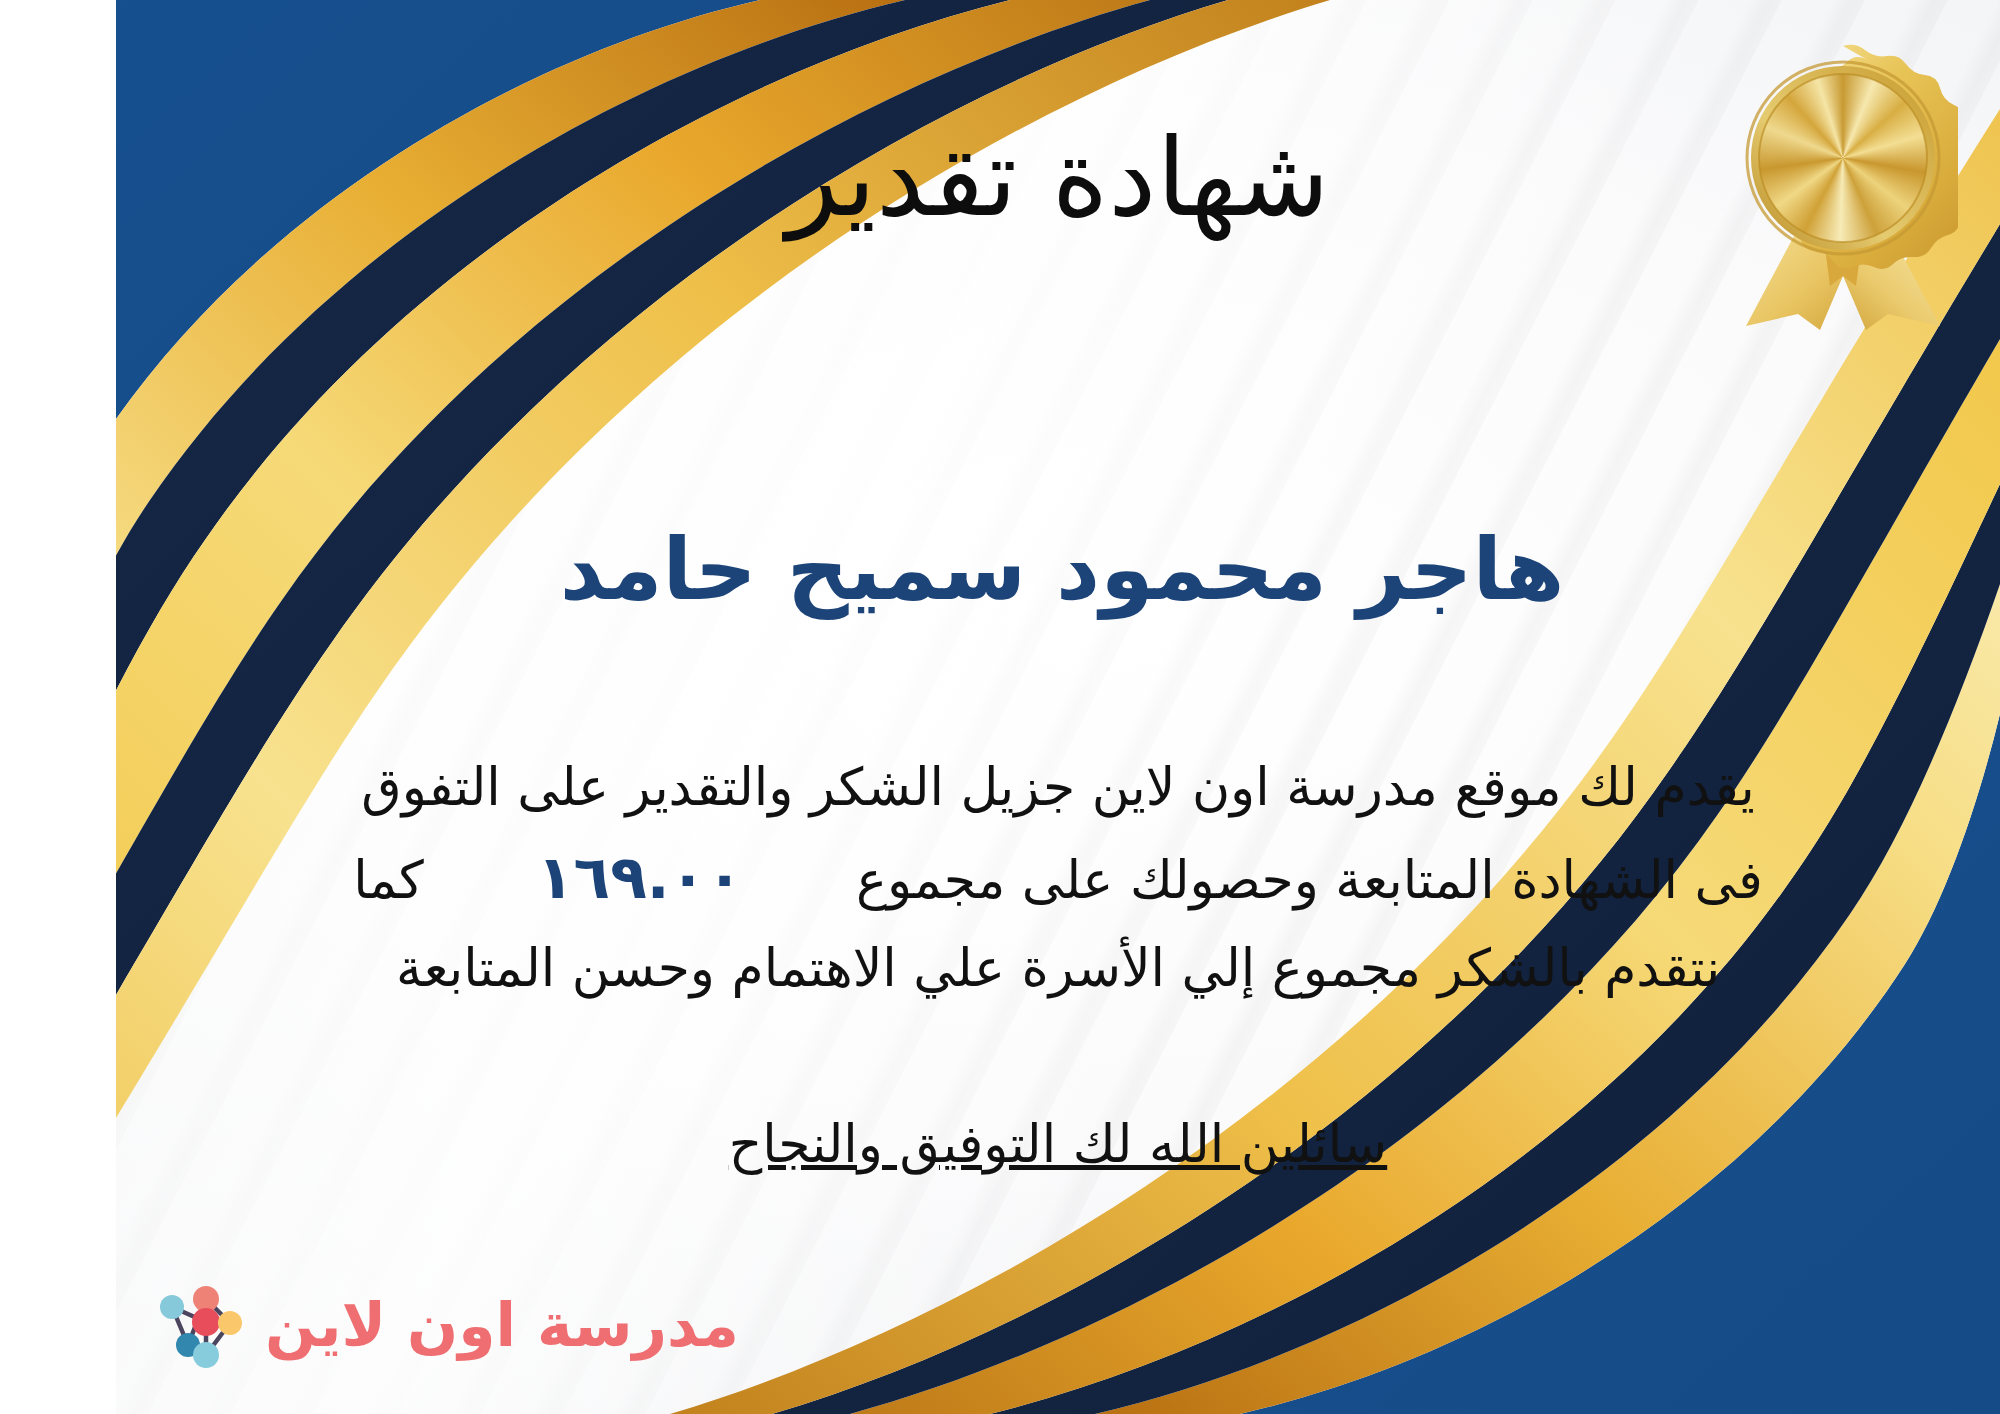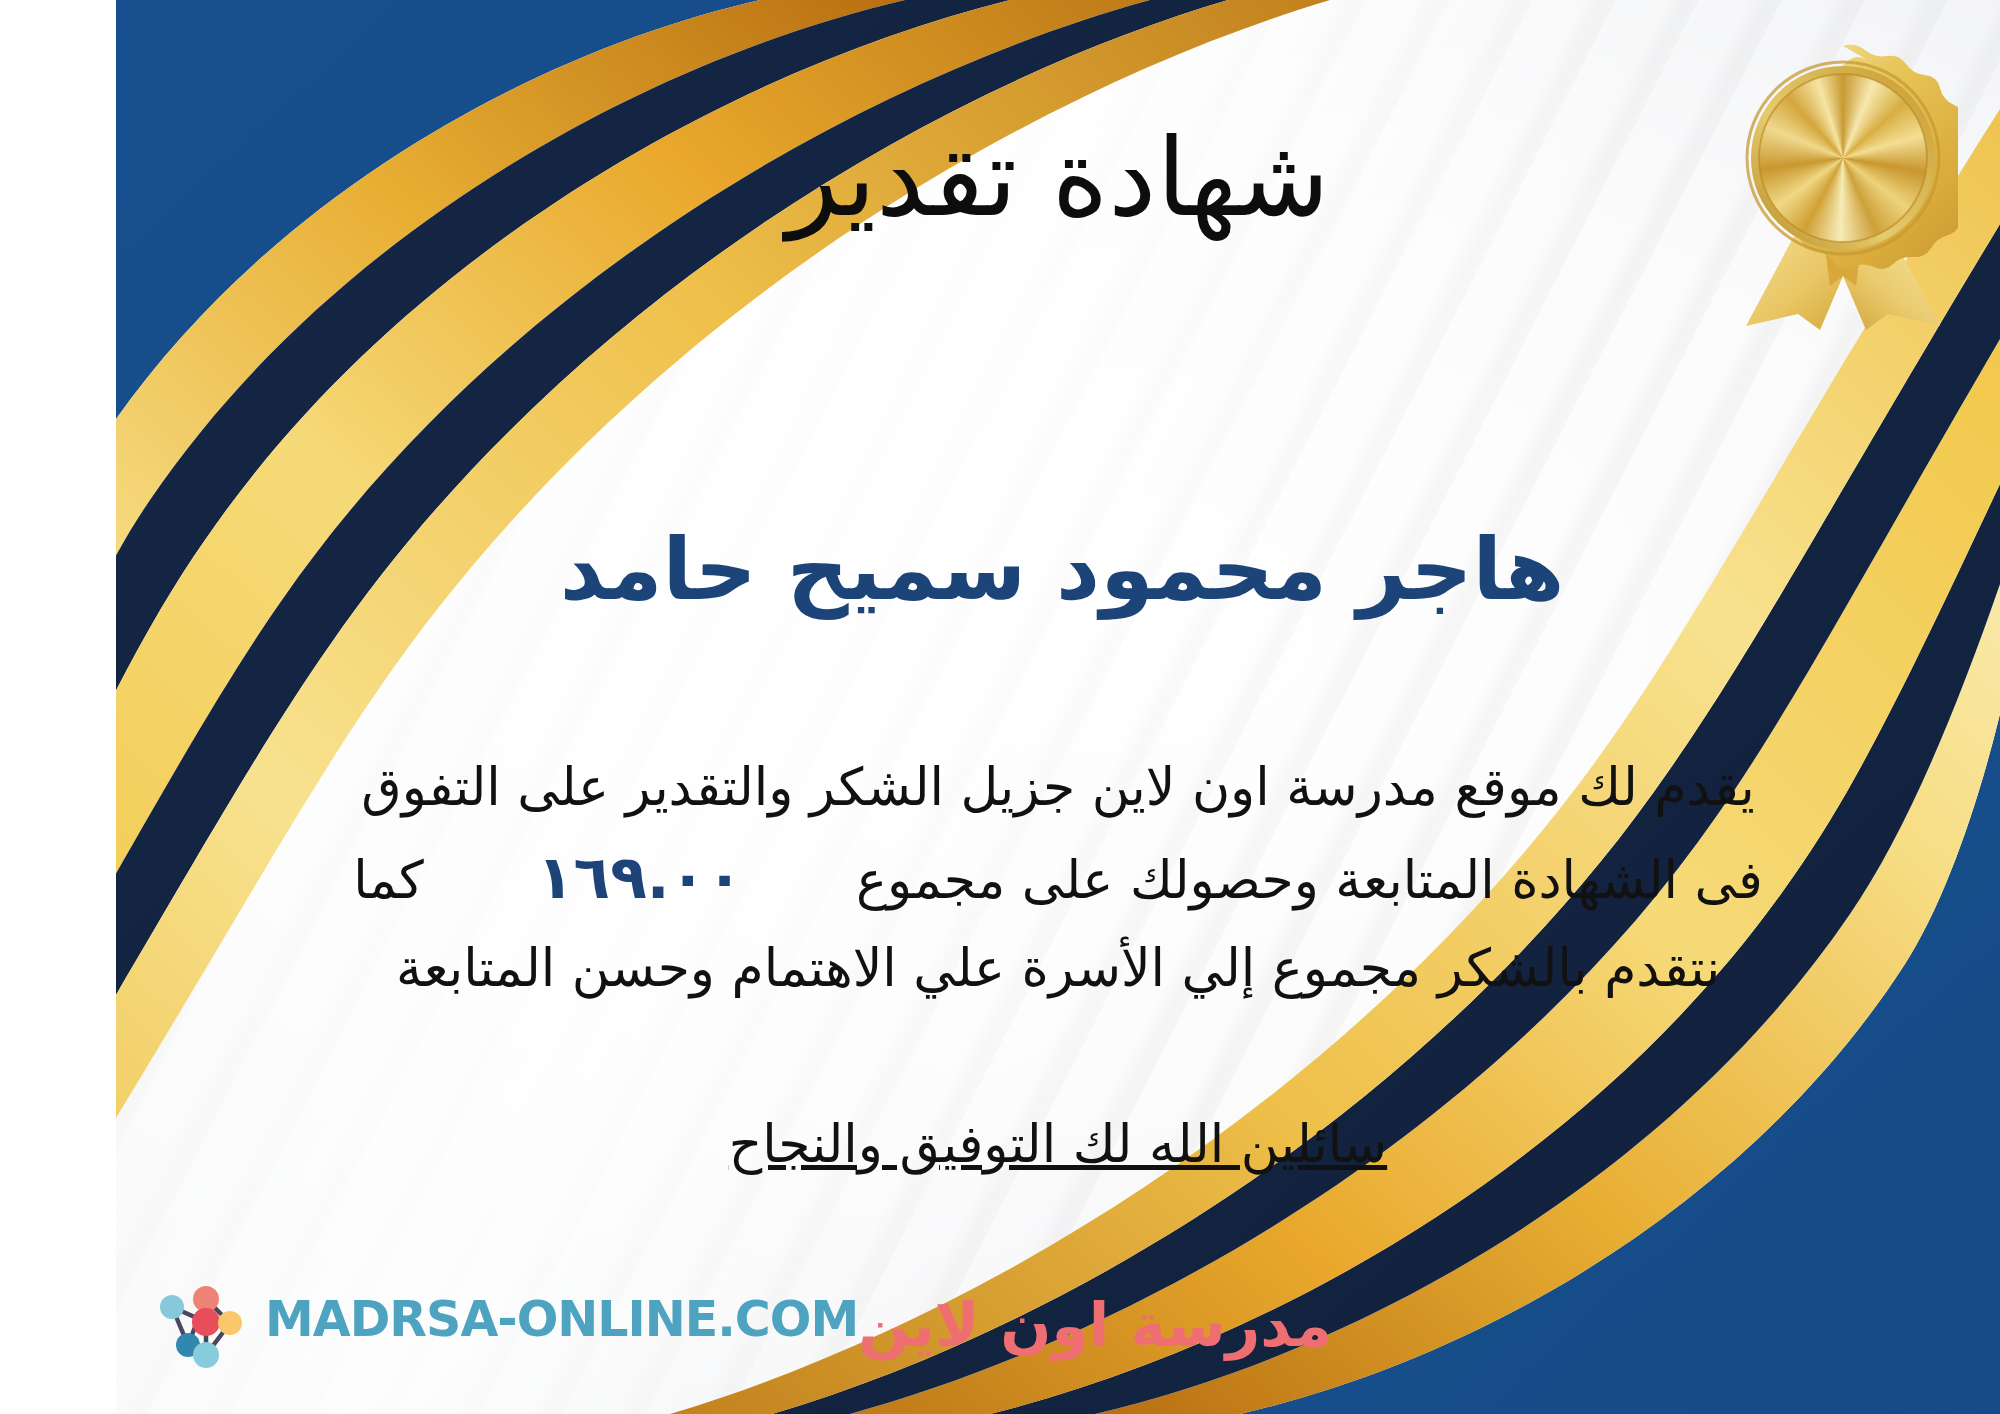--- a/index.html
+++ b/index.html
@@ -331,17 +331,16 @@
         <circle cx="22" cy="32" r="12" fill="#86c9da"></circle>
         <circle cx="56" cy="24" r="13" fill="#ef8277"></circle>
         <circle cx="56" cy="47" r="14" fill="#e84d5c"></circle>
         <circle cx="80" cy="48" r="12" fill="#fac86a"></circle>
         <circle cx="38" cy="70" r="12" fill="#3287ae"></circle>
         <circle cx="56" cy="80" r="13" fill="#86ccdd"></circle>
       </svg>
     </div>
     <div class="brand-text">
       <div class="brand-ar">مدرسة اون لاين</div>
-      <div class="brand-en">MADRSA-ONLINE.COM</div>
     </div>
   </div>
 
 </div>
 
 </body></html>

